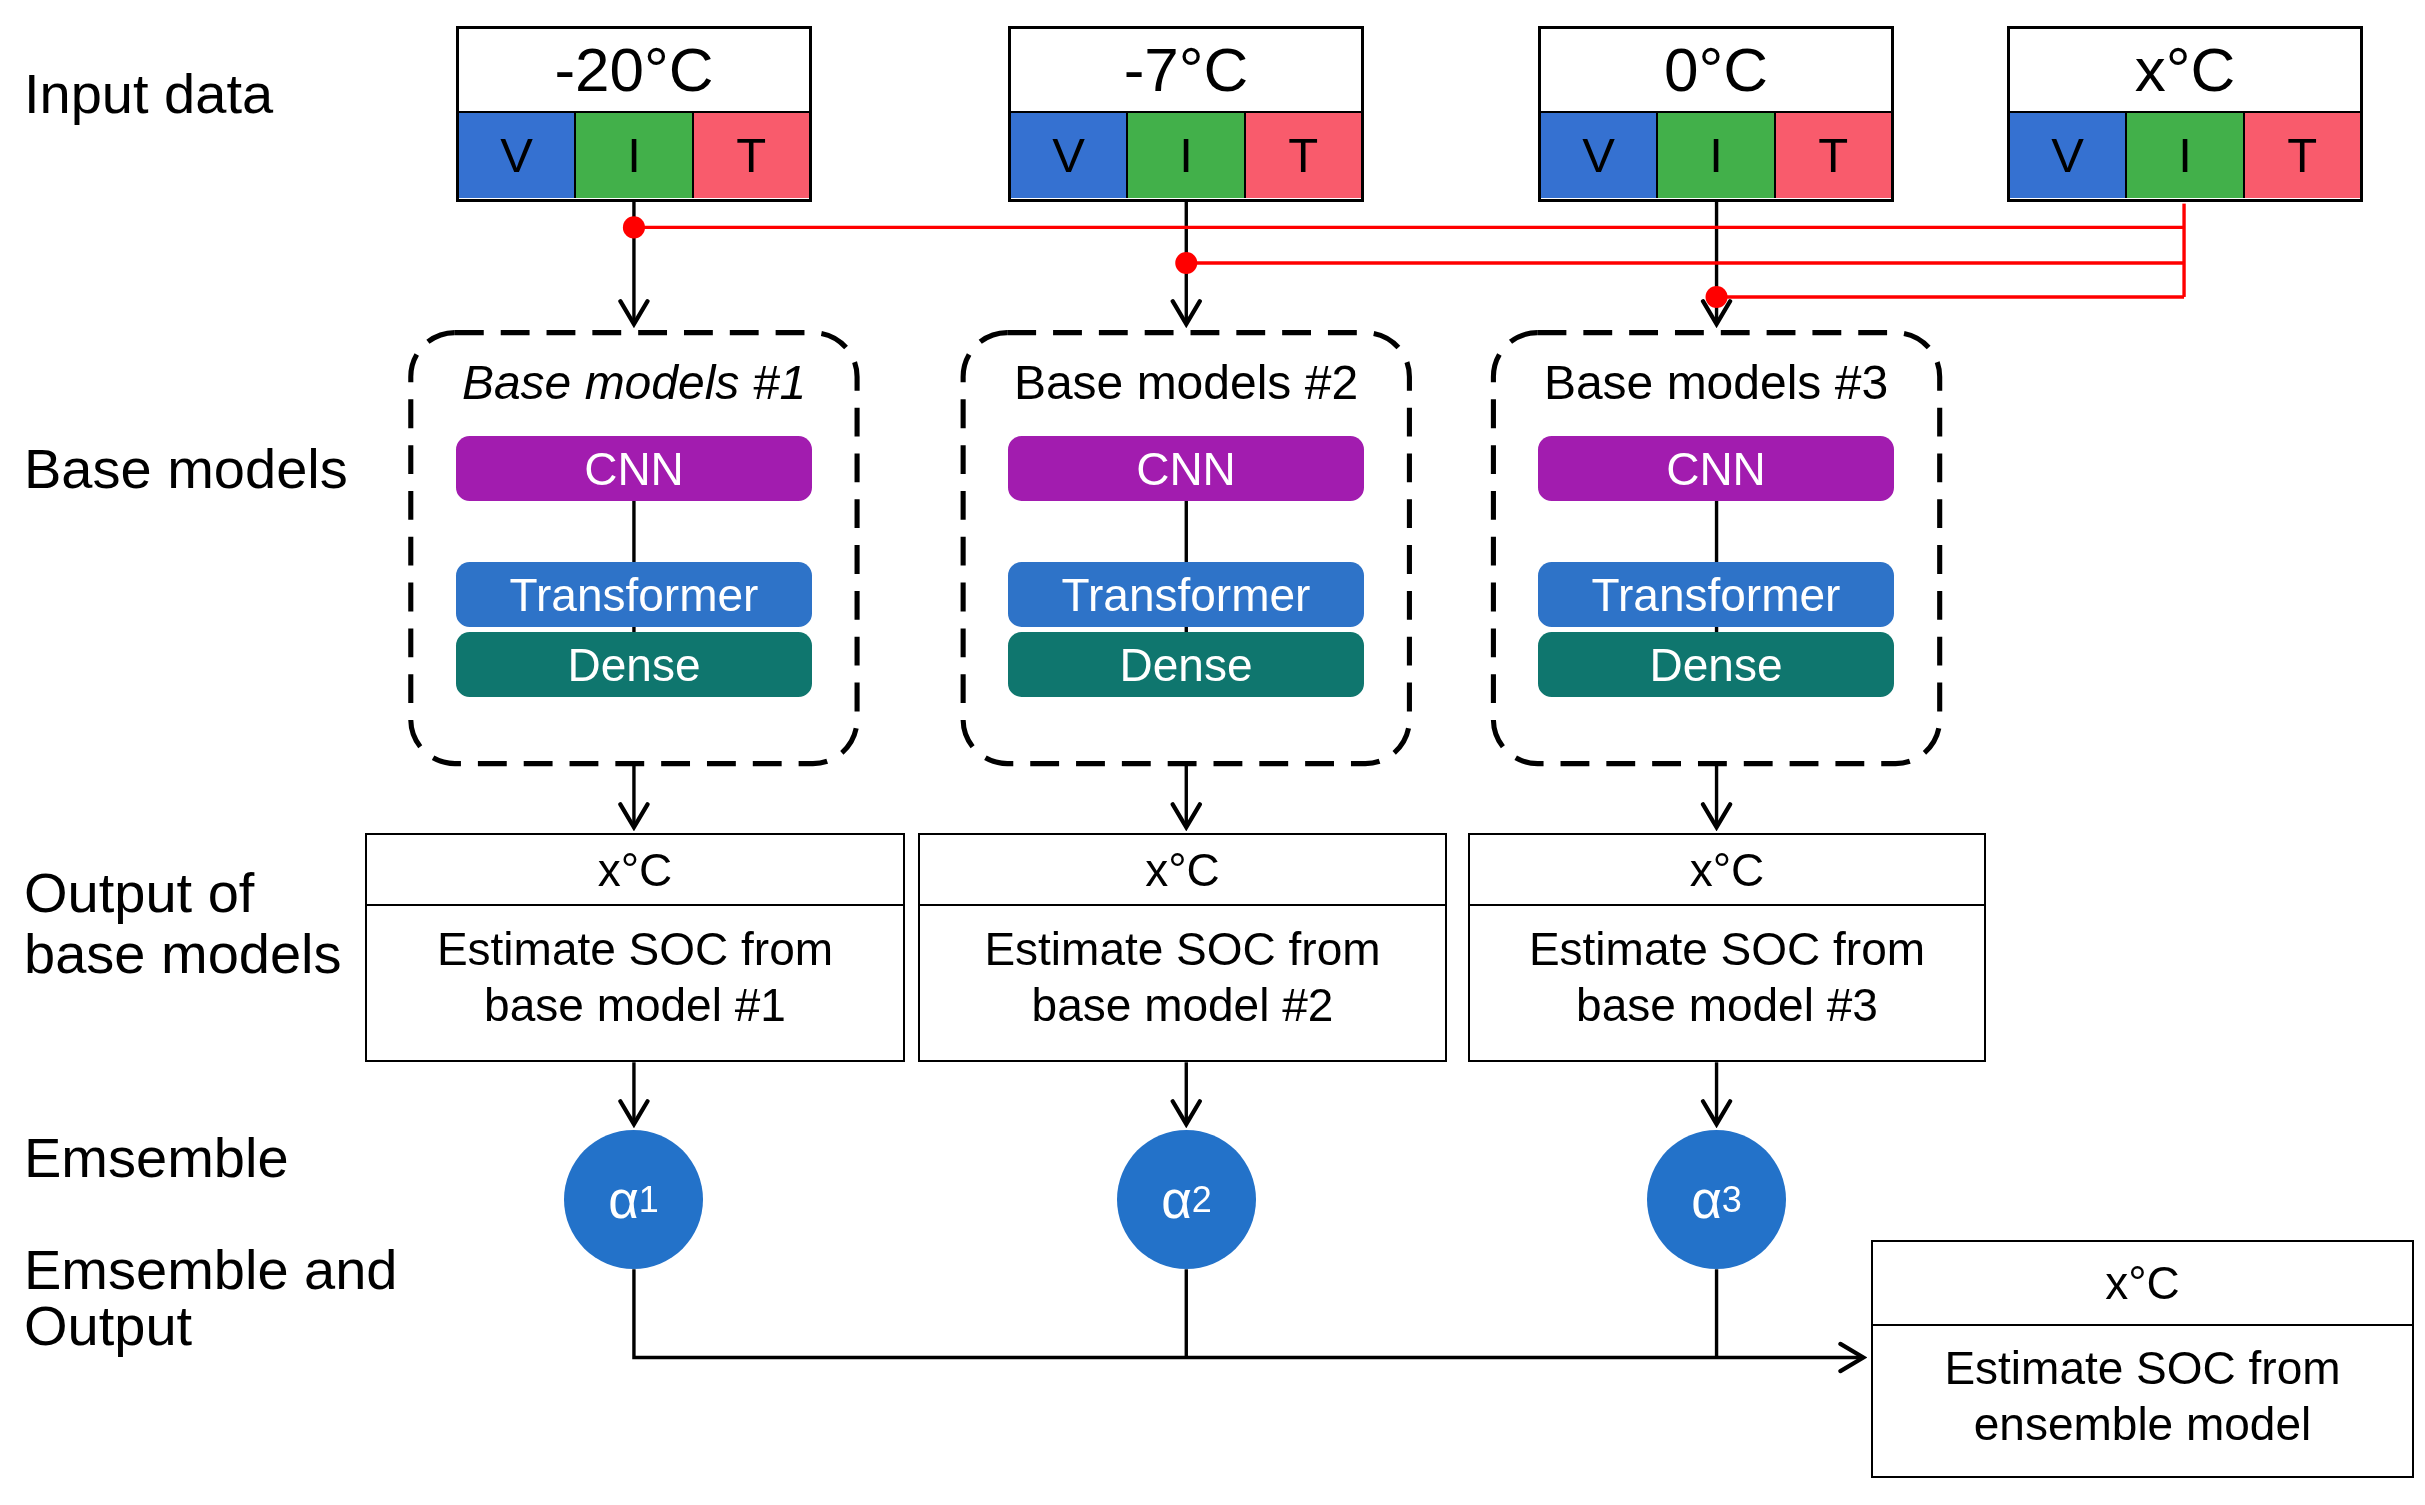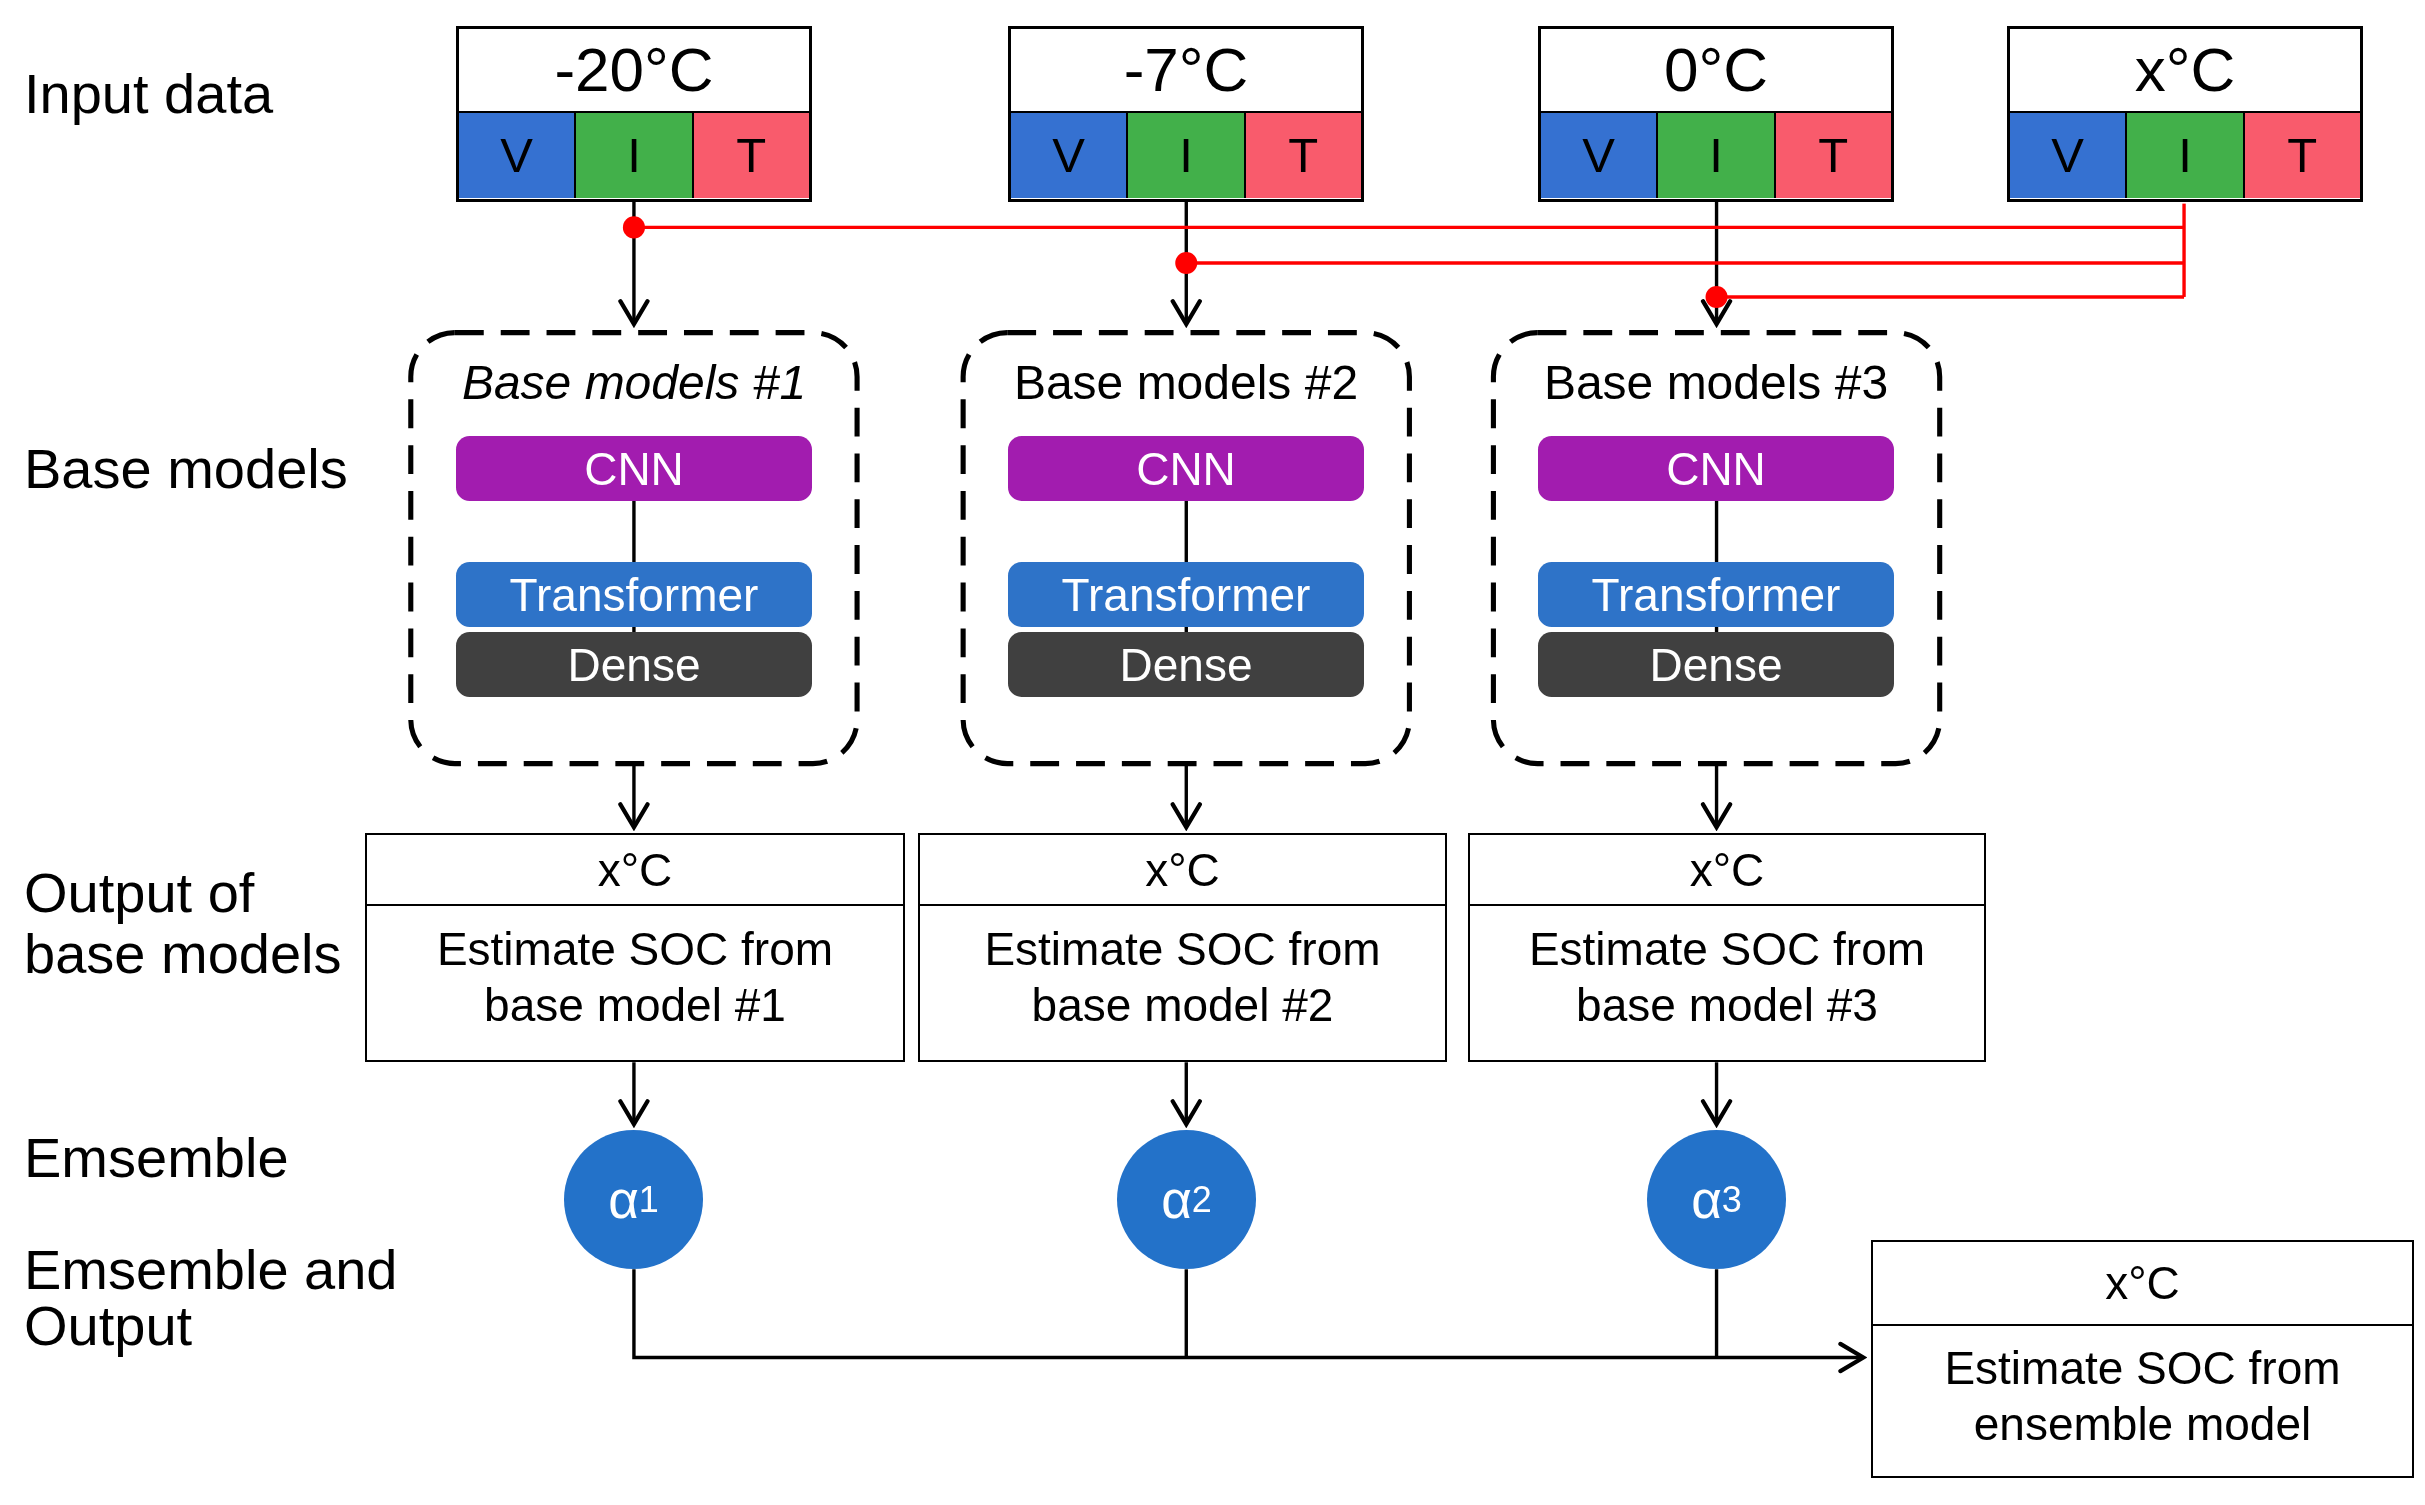--- a/index.html
+++ b/index.html
@@ -52,21 +52,21 @@
   }
 
   
   .layer-block {
     width: 356px; height: 65px; border-radius: 13.6px;
     display: flex; align-items: center; justify-content: center;
     color: #ffffff; font-size: 46px; z-index: 2;
   }
   .layer-cnn { background: #a21caf; top: 436px; }
   .layer-transformer { background: #2E73C8; top: 538px; margin-top: 24px; }
-  .layer-dense { background: #404040; top: 632px; }
+  .layer-dense { background: #0f766e; top: 632px; }
 
   
   .output-box {
     top: 833px; height: 229px;
     border: 2.5px solid #000; background: #fff; z-index: 2;
   }
   .output-header {
     height: 69px; border-bottom: 2.5px solid #000;
     display: flex; align-items: center; justify-content: center;
     font-size: 46px;

